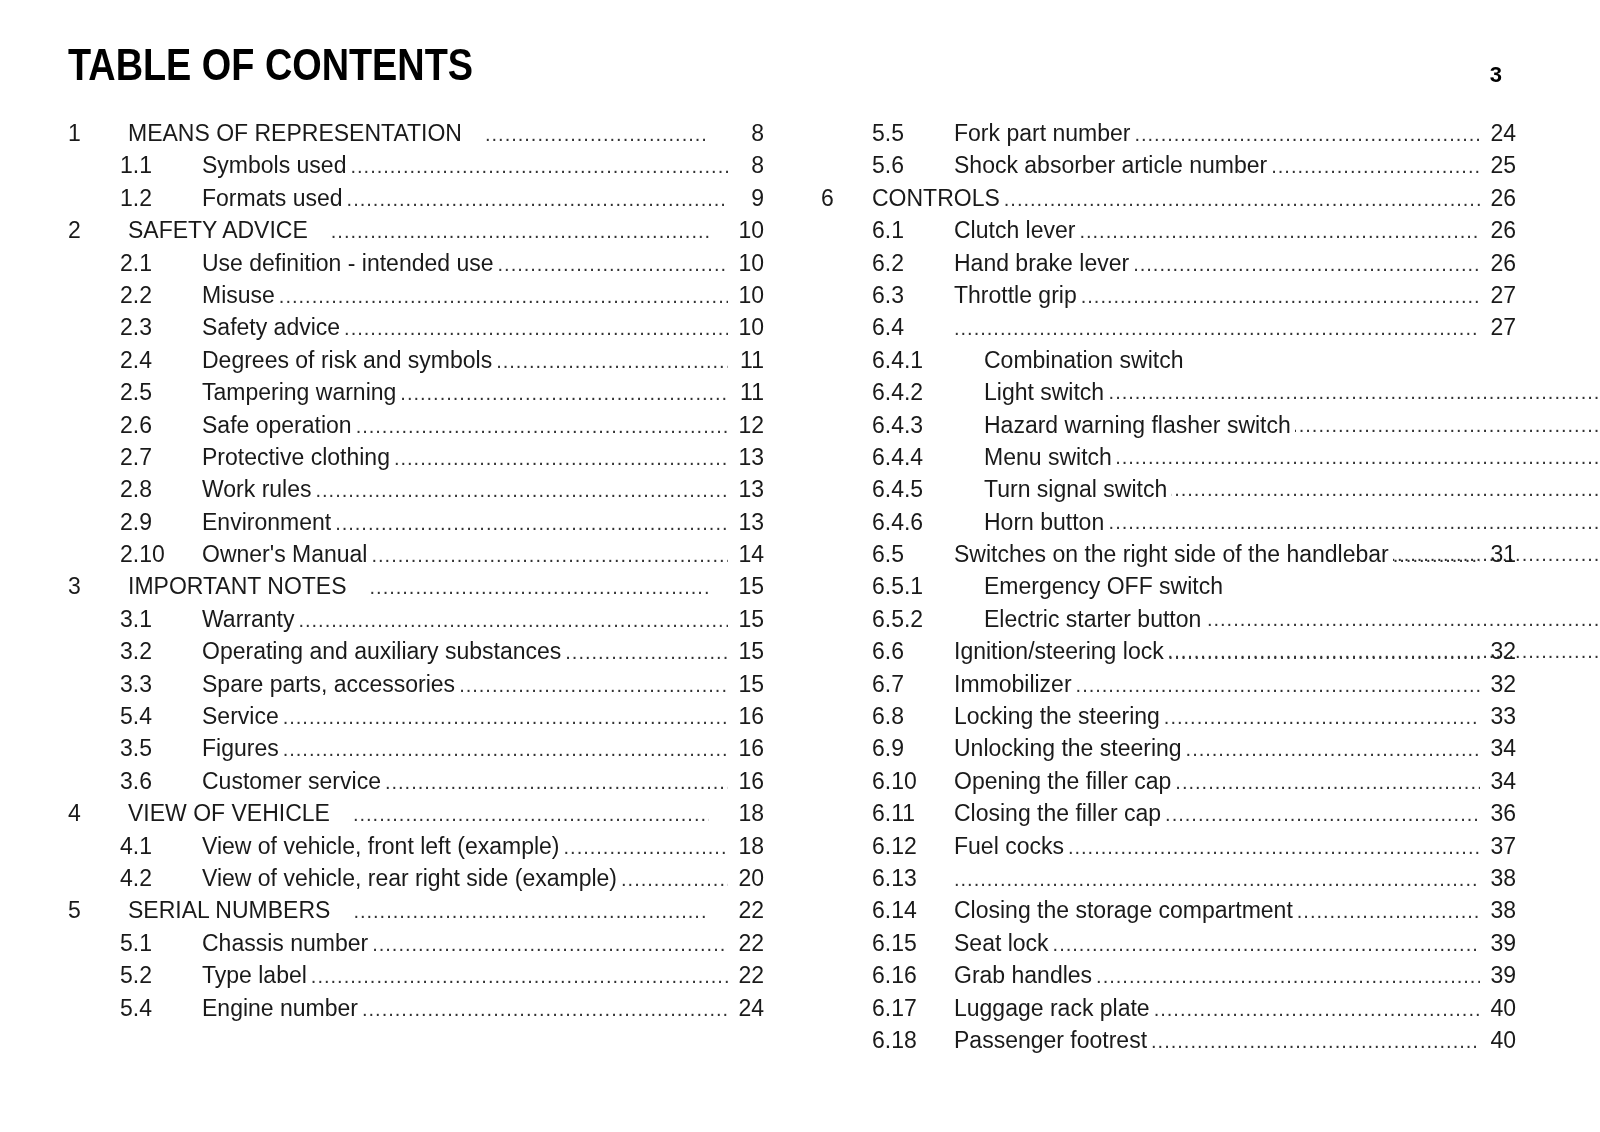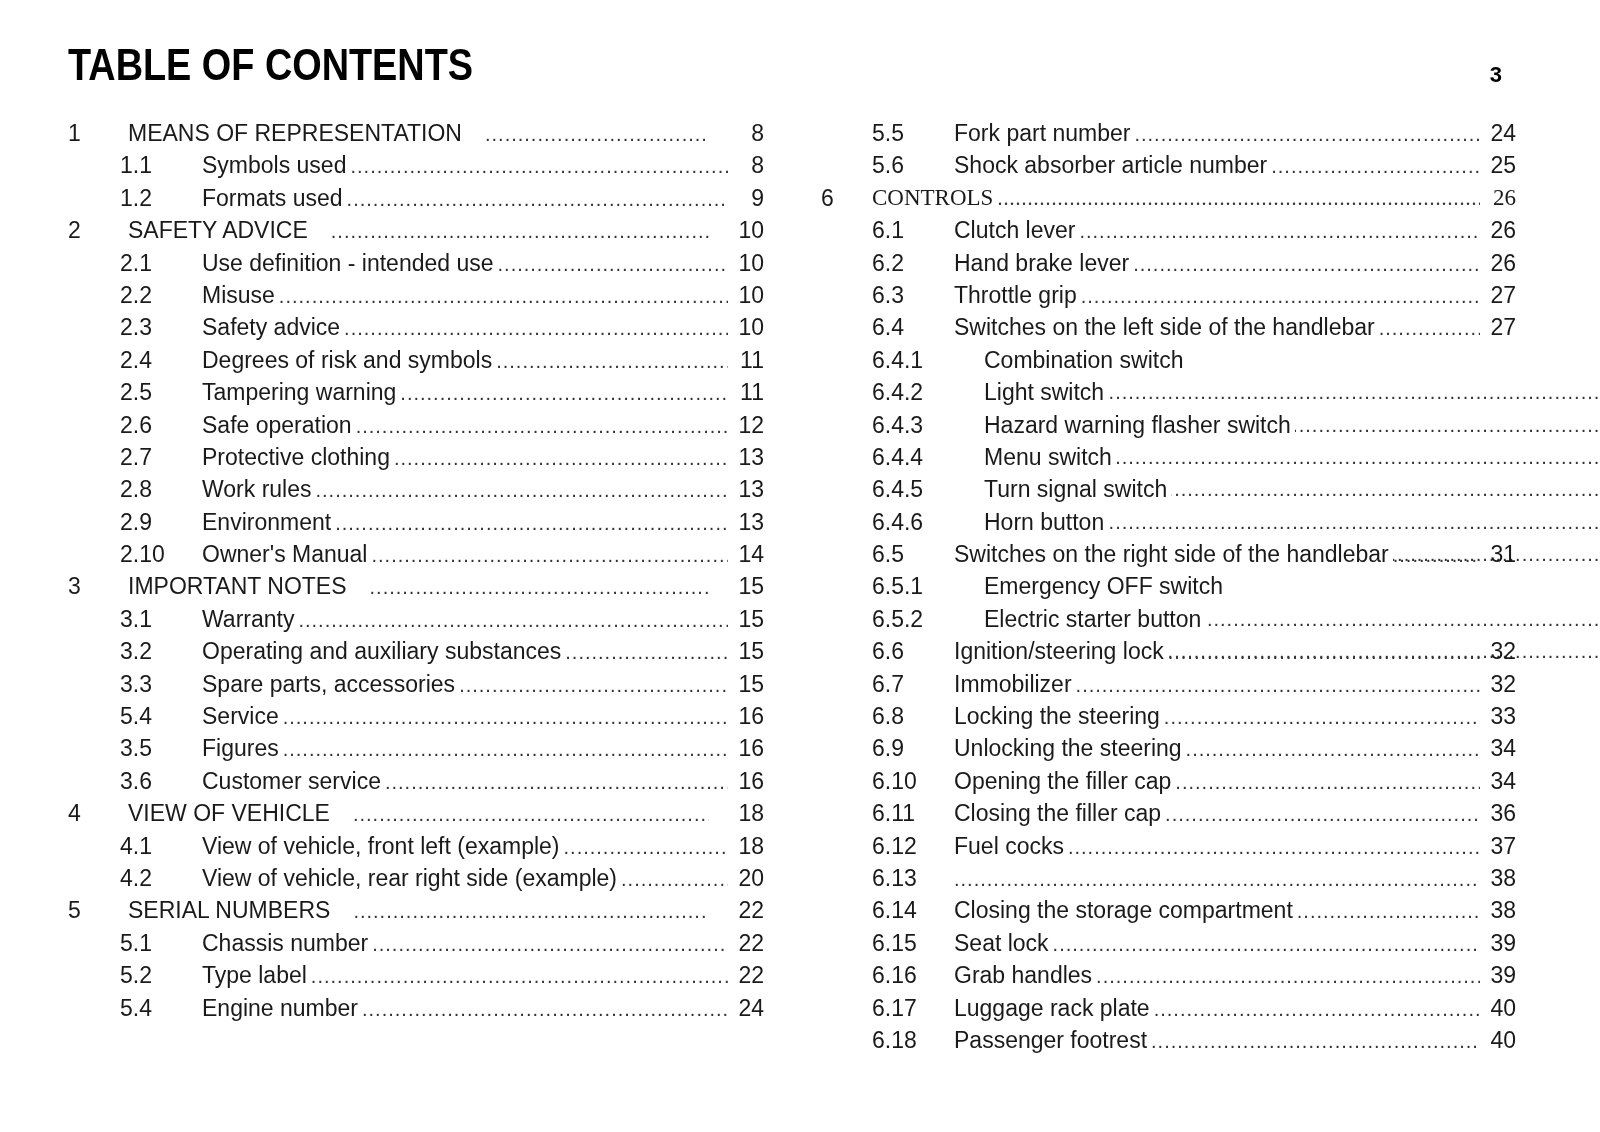--- a/index.html
+++ b/index.html
@@ -39,21 +39,21 @@
   .pg { padding-left: 8px; text-align: right; min-width: 28px; }
 
   
   .left .l1 .num { left: 0; }
   .left .l1 .entry { left: 60px; gap: 19px; }
   .left .l2 .num { left: 52px; }
   .left .l2 .entry { left: 134px; }
 
   
   .right .l1 .num { left: 0; }
-  .right .l1 .entry { left: 51px; font-family: Liberation Serif, serif; }
+  .right .l1 .entry { left: 51px; }
   .right .l2 .num { left: 51px; }
   .right .l2 .entry { left: 133px; }
   .right .l3 .num { left: 51px; }
   .right .l3 .entry { left: 163px; flex-direction: column; }
 </style>
 </head>
 <body>
 
 <div class="title">TABLE OF CONTENTS</div>
 <div class="page-num">3</div>
@@ -329,21 +329,20 @@
       <span class="num">6.3</span>
       <span class="entry">
         <span class="txt">Throttle grip</span>
         <span class="leader"></span>
         <span class="pg">27</span>
       </span>
     </div>
     <div class="row l2">
       <span class="num">6.4</span>
       <span class="entry">
-        <span class="txt">Switches on the left side of the handlebar</span>
         <span class="leader"></span>
         <span class="pg">27</span>
       </span>
     </div>
     <div class="row l3">
       <span class="num">6.4.1</span>
       <span class="entry">
         <span class="txt">Combination switch</span>
         <span class="leader"></span>
         <span class="pg">27</span>

